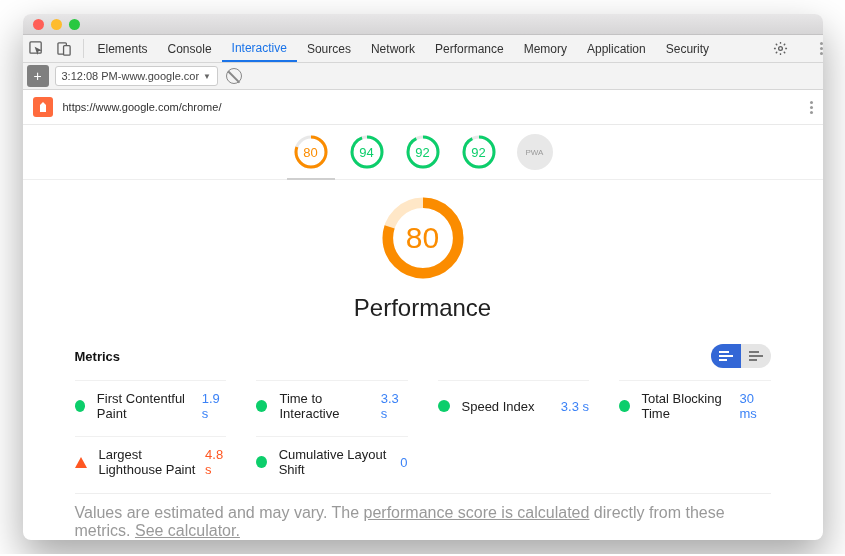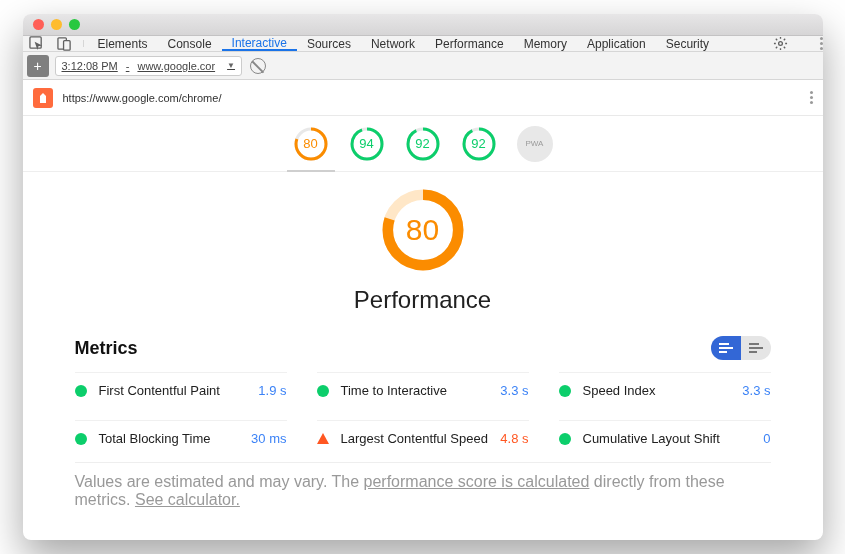--- a/index.html
+++ b/index.html
@@ -14,43 +14,43 @@
     height: 22px; background: linear-gradient(#e7e6e7,#d6d5d6);
     display: flex; align-items: center; position: relative;
     border-bottom: 1px solid #c3c2c3;
   }
   .tlights { display: flex; gap: 7px; padding-left: 10px; }
   .tlight { width: 11px; height: 11px; border-radius: 50%; }
   .tl-close { background:#ff5f57; } .tl-min{background:#febc2e;} .tl-max{background:#28c840;}
   .title { position:absolute; left:0; right:0; text-align:center; font-size:12px; color:#5f5f5f; }
   
   .tabsrow {
-    height: 16px; background:#f3f3f3; border-bottom:1px solid #d6d6d6;
+    height: 28px; background:#f3f3f3; border-bottom:1px solid #d6d6d6;
     display:flex; align-items:stretch; font-size:12px; color:#333;
   }
   .tool-icon { width:28px; display:flex; align-items:center; justify-content:center; color:#606060; }
   .tool-icon svg { width:15px; height:15px; stroke:#606060; fill:none; stroke-width:1.4; }
   .sep { width:1px; background:#d6d6d6; margin:4px 4px; }
   .tabs { display:flex; align-items:stretch; }
   .tab { padding:0 10px; display:flex; align-items:center; cursor:default; color:#333; }
   .tab.active { color:#1a73e8; border-bottom:2px solid #1a73e8; }
   .right-icons { margin-left:auto; display:flex; align-items:center; }
   
   .recrow {
     height: 28px; background:#f3f3f3; border-bottom:1px solid #d6d6d6;
     display:flex; align-items:center; font-size:12px; color:#333; padding:0 4px;
   }
   .plusbox {
     width:22px;height:22px;background:#7f7f7f;border-radius:3px;
     display:flex;align-items:center;justify-content:center;color:#fff;font-size:14px;margin-right:6px;
   }
   .rec-dropdown{
     height:20px;border:1px solid #ccc;border-radius:3px;background:#fff;
-    display:flex;align-items:center;padding:0 6px;font-size:11px;color:#444;gap:8px;
-    max-width:190px; overflow:hidden; white-space:nowrap;text-decoration:underline;
+    display:flex;align-items:center;padding:0 6px;font-size:11px;color:#444;gap:0;
+    max-width:190px; overflow:hidden; white-space:nowrap;
   }
   .rec-dropdown .dd{font-size:8px;color:#666;margin-left:4px;}
   .block-icon{width:16px;height:16px;border:1.5px solid #888;border-radius:50%;position:relative;margin-left:8px;}
   .block-icon::after{content:"";position:absolute;width:16px;height:1.5px;background:#888;top:50%;left:-1px;transform:rotate(45deg);}
   
   .urlrow{
     height:36px;display:flex;align-items:center;padding:0 10px;
     border-bottom:1px solid #e9e9e9;background:#fff;color:#303030;font-size:11px;
   }
   .lh-badge{
@@ -73,29 +73,29 @@
   .mg-wrap.active::after{content:"";position:absolute;bottom:-10px;height:2px;background:#cfcfcf;width:48px;}
   
   .bigsection{display:flex;flex-direction:column;align-items:center;padding:14px 0 10px;}
   .big-gauge{position:relative;width:88px;height:88px;}
   .big-gauge svg{width:88px;height:88px;transform:rotate(-90deg);}
   .big-gauge .num{position:absolute;inset:0;display:flex;align-items:center;justify-content:center;font-size:30px;color:#fb8c00;}
   .cat-title{font-size:24px;color:#212121;margin-top:12px;font-weight:400;}
   
   .content{padding:0 52px;}
   .metrics-head{display:flex;align-items:center;justify-content:space-between;margin:12px 0;}
-  .metrics-head h3{font-size:18px;color:#111;text-align:right;}
+  .metrics-head h3{font-size:13px;color:#111;text-align:right;}
   .viewtoggle{display:flex;background:#e5e5e5;border-radius:14px;height:24px;overflow:hidden;}
   .vt{width:30px;display:flex;align-items:center;justify-content:center;}
   .vt.active{background:#3367d6;}
   .vt span{width:14px;height:2px;background:#777;position:relative;}
   .vt span::before,.vt span::after{content:"";position:absolute;left:0;width:14px;height:2px;background:#777;}
   .vt span::before{top:-4px;width:10px;} .vt span::after{top:4px;width:8px;}
   .vt.active span,.vt.active span::before,.vt.active span::after{background:#fff;}
-  .metrics-grid{display:grid;grid-template-columns:1fr 1fr 1fr;gap:12px 30px;}
+  .metrics-grid{display:grid;grid-template-columns:1fr 1fr 1fr 1fr;gap:5px 30px;}
   .metric{display:flex;align-items:center;padding:10px 0;border-top:1px solid #f0f0f0;font-size:13px;}
   .m-icon{width:12px;height:12px;border-radius:50%;margin-right:12px;}
   .m-icon.pass{background:#0cce6b;}
   .m-icon.warn{width:0;height:0;border-left:6px solid transparent;border-right:6px solid transparent;border-bottom:11px solid #ff5722;border-radius:0;margin-right:12px;}
   .m-name{color:#212121;}
   .m-val{margin-left:auto;}
   .m-val.pass{color:#3b82f6;} .m-val.warn{color:#ff5722;}
   .footnote{font-size:16px;color:#999;border-top:1px solid #eee;padding:10px 0 0;margin-top:6px;}
   .footnote .u{text-decoration:underline;}
 </style>
@@ -249,21 +249,21 @@
           <span class="m-name">Speed Index</span>
           <span class="m-val pass">3.3 s</span>
         </div>
         <div class="metric">
           <div class="m-icon pass"></div>
           <span class="m-name">Total Blocking Time</span>
           <span class="m-val pass">30 ms</span>
         </div>
         <div class="metric">
           <div class="m-icon warn"></div>
-          <span class="m-name">Largest Contentful Speed</span>
+          <span class="m-name">Largest Lighthouse Paint</span>
           <span class="m-val warn">4.8 s</span>
         </div>
         <div class="metric">
           <div class="m-icon pass"></div>
           <span class="m-name">Cumulative Layout Shift</span>
           <span class="m-val pass">0</span>
         </div>
       </div>
     <div class="footnote">
       <span>Values are estimated and may vary. The </span><span class="u">performance score is calculated</span><span> directly from these metrics. </span><span class="u">See calculator.</span>

